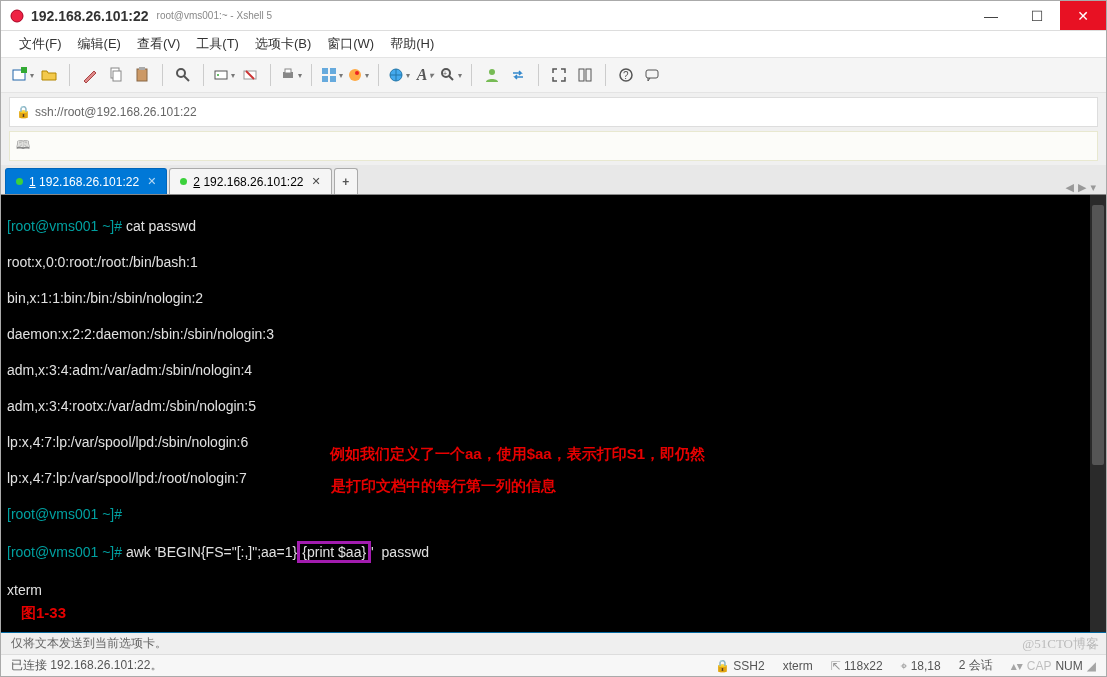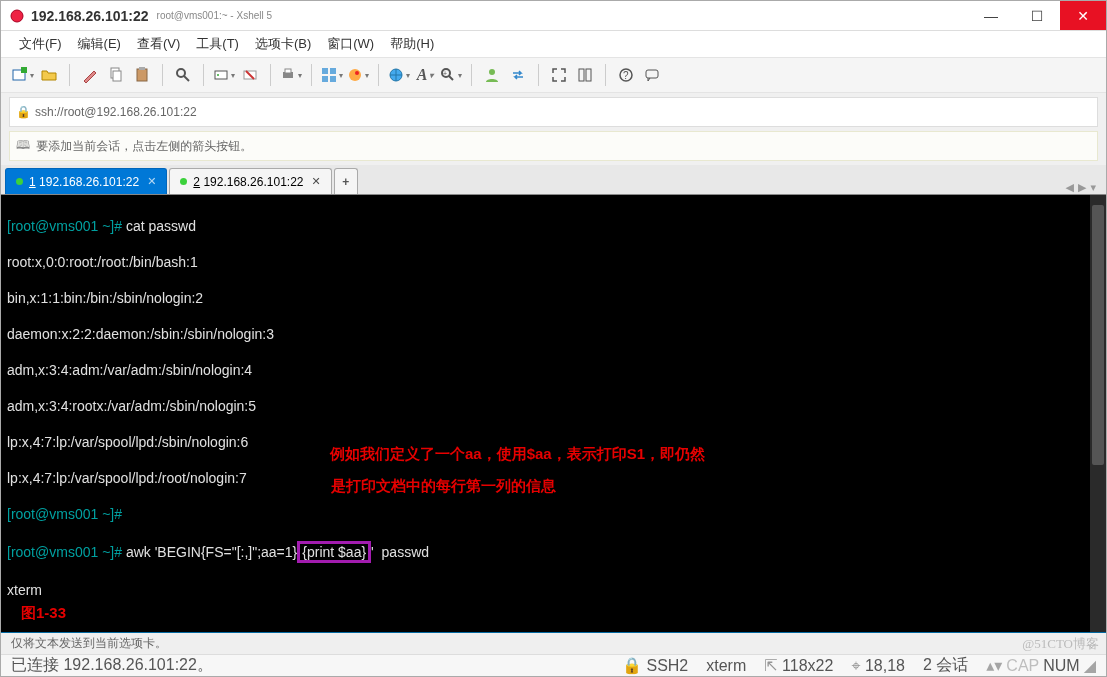--- a/index.html
+++ b/index.html
@@ -47,21 +47,21 @@
   .prompt-host { color:#00a0a0; }
   .cmd { color:#e0e0e0; }
   .highlight-box { border:3px solid #a21caf; padding:0 2px; display:inline-block; line-height:16px; }
   .annotation { position:absolute; color:#e60000; font-family:"Microsoft YaHei",sans-serif; font-weight:bold; font-size:15px; }
   .fig-label { position:absolute; left:20px; bottom:10px; color:#e60000; font-family:"Microsoft YaHei",sans-serif; font-weight:bold; font-size:15px; }
   .scrollbar { position:absolute; right:0; top:0; width:16px; height:100%; background:#2a2a2a;}
   .scrollbar .thumb{ position:absolute; left:2px; right:2px; top:10px; height:260px; background:#555; border-radius:2px;}
 
   
   .footbar1 { height:22px; display:flex; align-items:center; background:#efefef; font-size:12px; color:#666; padding:0 10px; border-top:1px solid #0369a1;}
-  .footbar2 { height:22px; display:flex; align-items:center; background:#f7f7f7; font-size:16px; color:#555; padding:0 10px; border-top:1px solid #ddd; justify-content:space-between;}
+  .footbar2 { height:22px; display:flex; align-items:center; background:#f7f7f7; font-size:12px; color:#555; padding:0 10px; border-top:1px solid #ddd; justify-content:space-between;}
   .footbar2 .right { display:flex; gap:18px; align-items:center; }
   .watermark { position:absolute; right:8px; bottom:24px; font-size:13px; color:#bbb; font-family:"Microsoft YaHei"; pointer-events:none;}
   u.hotkey { text-decoration: underline; }
 </style>
 </head>
 <body>
 
 <div class="titlebar">
   <svg class="app-icon" viewBox="0 0 16 16">
       <circle cx="8" cy="8" r="6" fill="#e24" stroke="#a02" stroke-width="1"></circle>
@@ -211,21 +211,20 @@
     </div>
 </div>
 
 <div class="addrbar">
   <span class="lock">🔒</span>
   <span>ssh://root@192.168.26.101:22</span>
 </div>
 
 <div class="hintbar">
   <span class="bm">🕮</span>
-  <span>要添加当前会话，点击左侧的箭头按钮。</span>
 </div>
 
 <div class="tabbar">
   <div class="tab active">
     <span class="dot"></span>
     <u class="hotkey">1</u>&nbsp;<span>192.168.26.101:22</span>
     <span class="x">✕</span>
   </div>
   <div class="tab">
     <span class="dot"></span>

